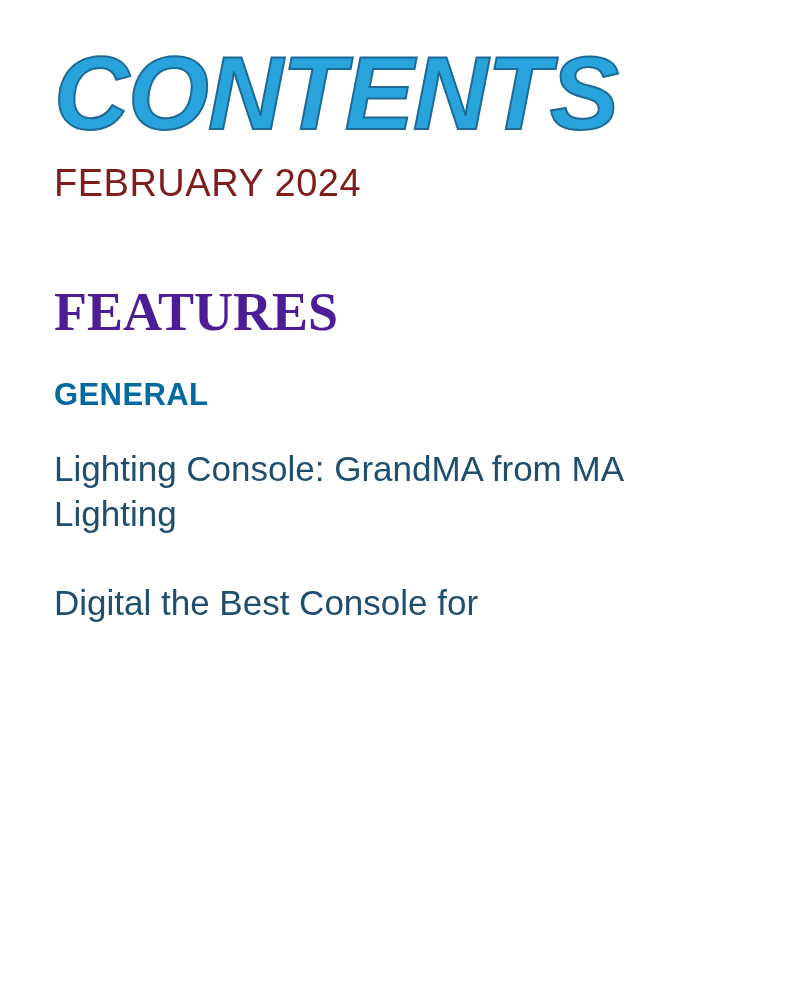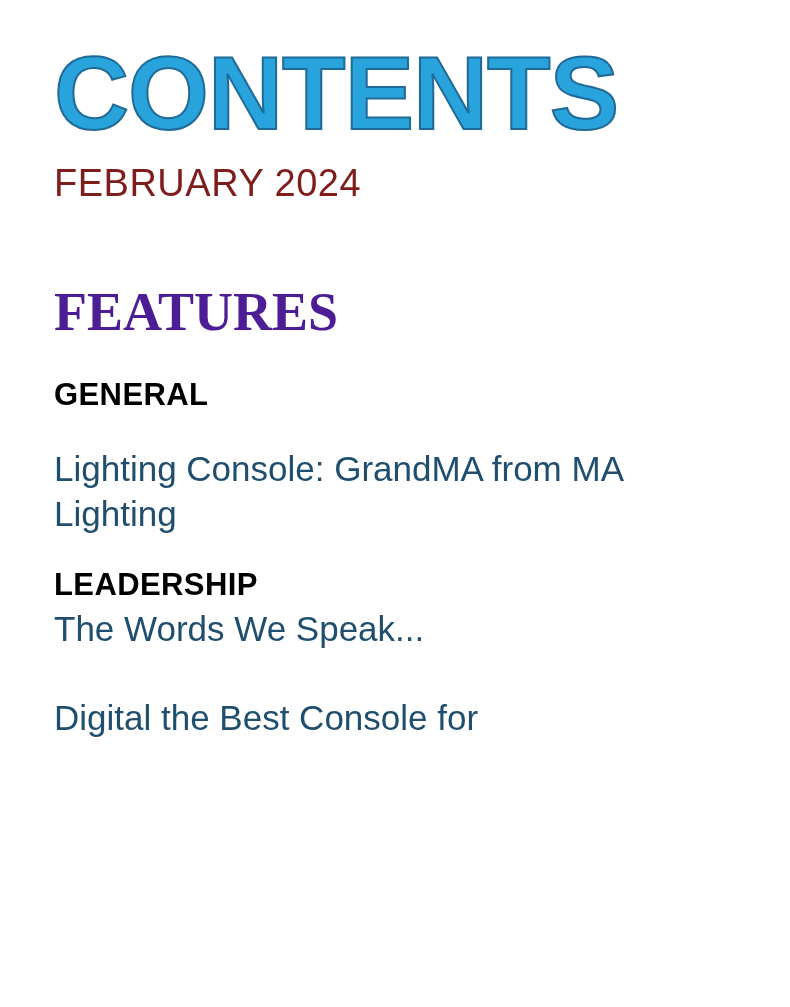--- a/index.html
+++ b/index.html
@@ -25,20 +25,21 @@
     margin: 0;
     padding-top: 36px;
     font-family: "Liberation Sans", sans-serif;
     font-weight: bold;
     font-size: 104px;
     line-height: 1.1;
     letter-spacing: -1px;
     color: #29a3dc;
     -webkit-text-stroke: 2px #1f6a96;
     text-transform: uppercase;
+    font-style: italic;
   }
   .issue-date {
     margin: 0;
     padding-top: 12px;
     font-size: 38px;
     font-weight: 400;
     letter-spacing: 0.5px;
     color: #7f1d1d;
     text-transform: uppercase;
   }
@@ -56,21 +57,21 @@
     padding-top: 30px;
   }
   .entry:first-of-type {
     padding-top: 34px;
   }
   .entry-category {
     margin: 0;
     font-size: 31px;
     font-weight: bold;
     letter-spacing: 0.4px;
-    color: #000000;
+    color: #0369a1;
     text-transform: uppercase;
   }
   .entry-title {
     margin: 0;
     padding-top: 4px;
     font-size: 35px;
     font-weight: 400;
     line-height: 1.28;
     color: #1f4e6e;
   }
@@ -93,23 +94,19 @@
   <h2 class="features-heading">FEATURES</h2>
 
   <div class="entry">
     <p class="entry-category">GENERAL</p>
   </div>
 
   <div class="entry">
     <p class="entry-title">Lighting Console: GrandMA from MA Lighting</p>
   </div>
 
-  <div class="entry">
-    <p class="entry-category">LEADERSHIP</p>
-    <p class="entry-title">The Words We Speak...</p>
-  </div>
 
 
   <div class="entry untitled-cat">
     <p class="entry-title no-category">Digital the Best Console for</p>
   </div>
 
 </div>
 
 </body></html>

